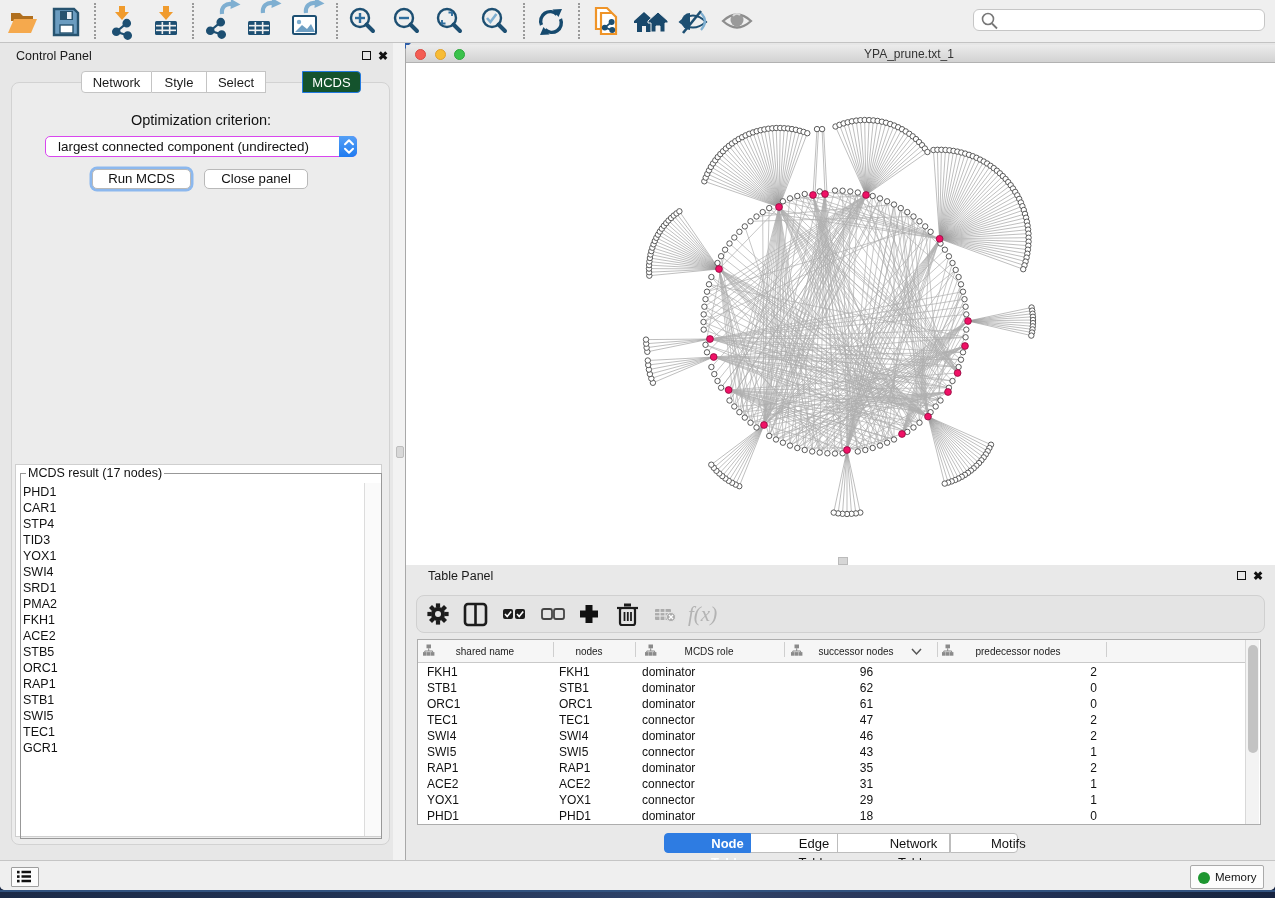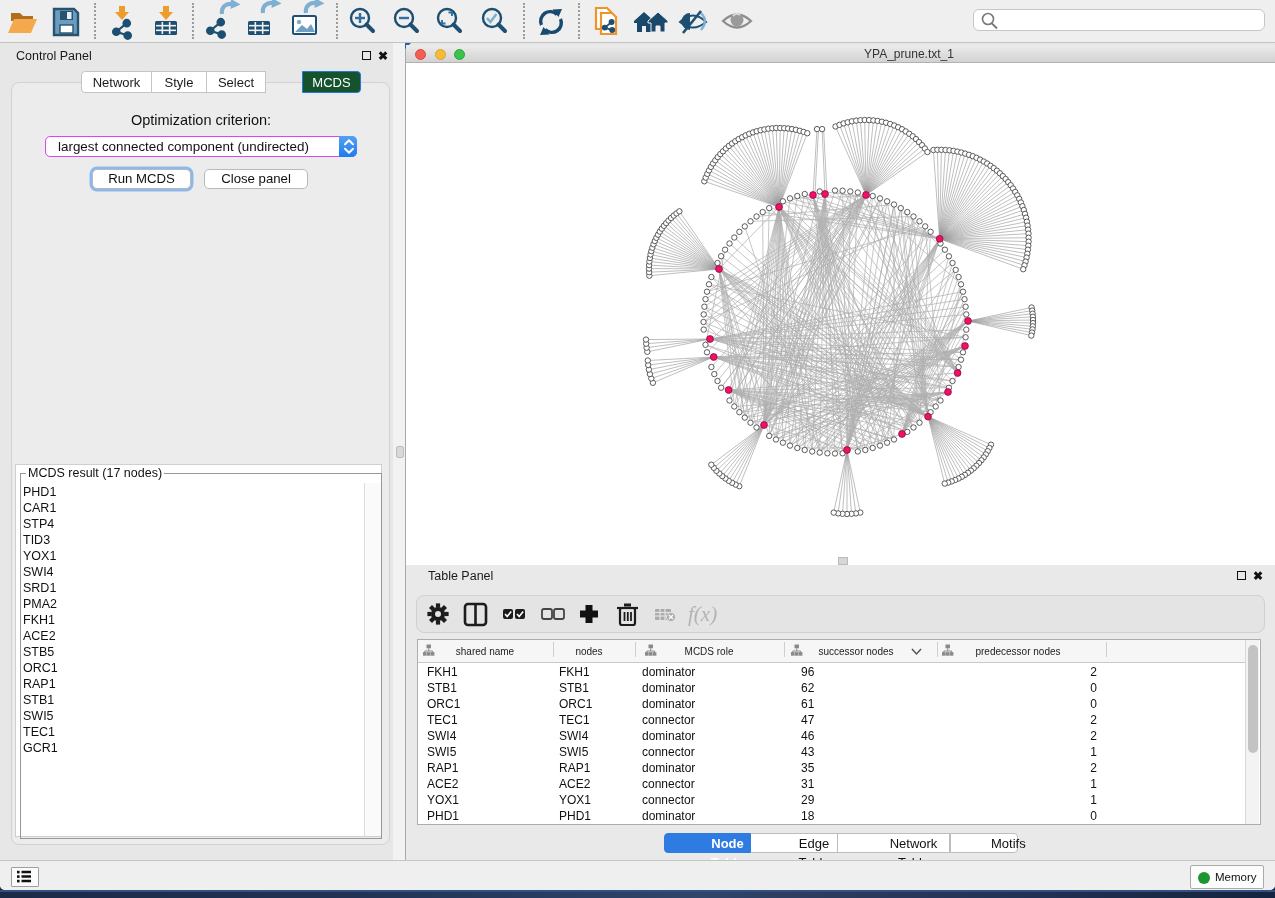--- a/index.html
+++ b/index.html
@@ -45,21 +45,21 @@
 #tpclose{position:absolute;left:847px;top:4px;font-size:12px;color:#111;font-weight:bold;}
 #tptools{position:absolute;left:10px;top:30px;width:849px;height:38px;background:#e4e4e4;border:1px solid #d0d0d0;border-radius:8px;}
 #tbl{position:absolute;left:11px;top:74px;width:844px;height:186px;background:#fff;border:1px solid #adadad;}
 #thead{position:absolute;left:0;top:0;width:828px;height:23px;background:#f6f6f6;border-bottom:1px solid #c9c9c9;font-size:10px;color:#222;}
 .hsep{position:absolute;top:2px;height:15px;width:0;border-left:1px solid #cfcfcf;}
 .hcell{position:absolute;top:0;height:23px;line-height:23px;text-align:center;}
 .row{position:absolute;left:0;width:828px;height:16px;font-size:12px;color:#111;line-height:16px;}
 .c1{position:absolute;left:9px;}
 .c2{position:absolute;left:141px;}
 .c3{position:absolute;left:224px;}
-.c4{position:absolute;left:383px;width:131px;text-align:left;}
+.c4{position:absolute;left:383px;width:131px;text-align:center;}
 .c5{position:absolute;left:536px;width:143px;text-align:right;}
 #tscroll{position:absolute;right:1px;top:0px;width:14px;height:184px;background:#f3f3f3;border-left:1px solid #d8d8d8;}
 #tthumb{position:absolute;left:2px;top:5px;width:10px;height:108px;background:#c3c3c3;border-radius:5px;}
 .btab{position:absolute;top:268px;height:20px;background:#fff;border:1px solid #bdbdbd;font-size:13px;text-align:center;line-height:19px;color:#111;padding-left:40px;}
 .btabsel{background:#2e7ce2;color:#fff;border-color:#2e7ce2;font-weight:bold;}
 
 #status{position:absolute;left:0px;top:860px;width:1275px;height:30px;background:#efefef;border-top:1px solid #c5c5c5;}
 #listbtn{position:absolute;left:11px;top:6px;width:28px;height:20px;background:#fcfcfc;border:1px solid #9e9e9e;border-radius:1px;}
 #membtn{position:absolute;left:1190px;top:4px;width:74px;height:24px;background:#fcfcfc;border:1px solid #aaa;border-radius:2px;font-size:11.5px;color:#111;line-height:22px;}
 #memdot{position:absolute;left:7px;top:6px;width:12px;height:12px;border-radius:50%;background:#1d9630;}

